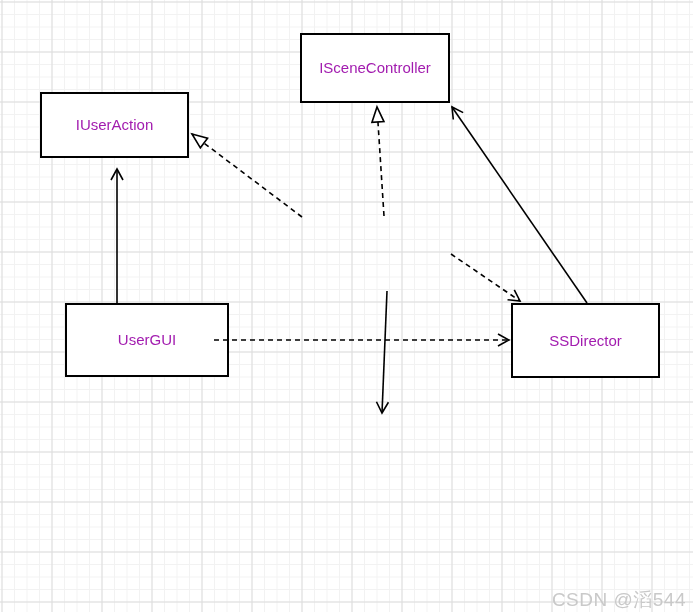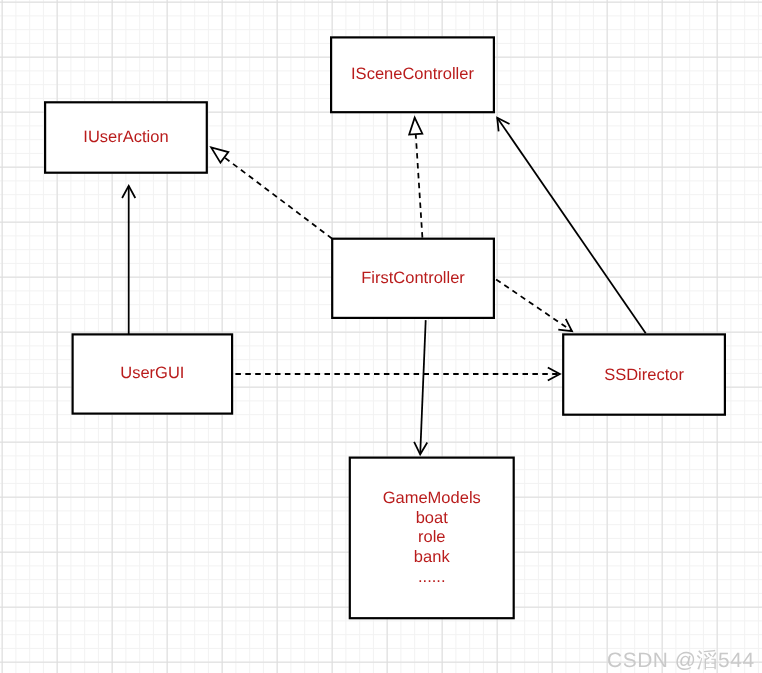--- a/index.html
+++ b/index.html
@@ -26,35 +26,35 @@
     position: absolute;
     left: 0; top: 0;
     width: 693px; height: 612px;
     pointer-events: none;
   }
   .node {
     position: absolute;
     box-sizing: border-box;
     border: 2px solid #000000;
     background: #ffffff;
-    color: #b91c1c;
+    color: #a21caf;
     font-size: 15px;
     display: flex;
     align-items: center;
     justify-content: center;
     text-align: center;
     line-height: 18px;
   }
   .node.multi {
     flex-direction: column;
   }
   #n-iscenecontroller { left: 300px; top: 33px;  width: 150px; height: 70px;  }
   #n-iuseraction      { left: 40px;  top: 92px;  width: 149px; height: 66px;  }
   #n-firstcontroller  { left: 301px; top: 216px; width: 149px; height: 74px;  }
-  #n-usergui          { left: 65px;  top: 303px; width: 147px; height: 74px;  }
+  #n-usergui          { left: 65px;  top: 303px; width: 164px; height: 74px;  }
   #n-ssdirector       { left: 511px; top: 303px; width: 149px; height: 75px; align-items: center;  }
   #n-gamemodels       { left: 317px; top: 415px; width: 151px; height: 148px; }
   .watermark {
     position: absolute;
     right: 7px;
     top: 587px;
     font-size: 19px;
     color: #c9c9c9;
     letter-spacing: 0.5px;
   }
@@ -65,39 +65,29 @@
 <div class="stage">
 
   <div class="node" id="n-iscenecontroller">
     <span>ISceneController</span>
   </div>
 
   <div class="node" id="n-iuseraction">
     <span>IUserAction</span>
   </div>
 
-  <div class="node" id="n-firstcontroller">
-    <span>FirstController</span>
-  </div>
 
   <div class="node" id="n-usergui">
     <span>UserGUI</span>
   </div>
 
   <div class="node" id="n-ssdirector">
     <span>SSDirector</span>
   </div>
 
-  <div class="node multi" id="n-gamemodels">
-    <span>GameModels</span>
-    <span>boat</span>
-    <span>role</span>
-    <span>bank</span>
-    <span>......</span>
-  </div>
 
   <svg class="edges" viewBox="0 0 693 612" xmlns="http://www.w3.org/2000/svg">
     <defs>
       <marker id="m-open" markerUnits="userSpaceOnUse" markerWidth="20" markerHeight="20" refX="13" refY="7" orient="auto">
         <path d="M2,1 L13,7 L2,13" fill="none" stroke="#000000" stroke-width="1.6"></path>
       </marker>
       <marker id="m-tri" markerUnits="userSpaceOnUse" markerWidth="22" markerHeight="20" refX="17" refY="8" orient="auto">
         <path d="M2,2 L17,8 L2,14 Z" fill="#ffffff" stroke="#000000" stroke-width="1.6"></path>
       </marker>
     </defs>

